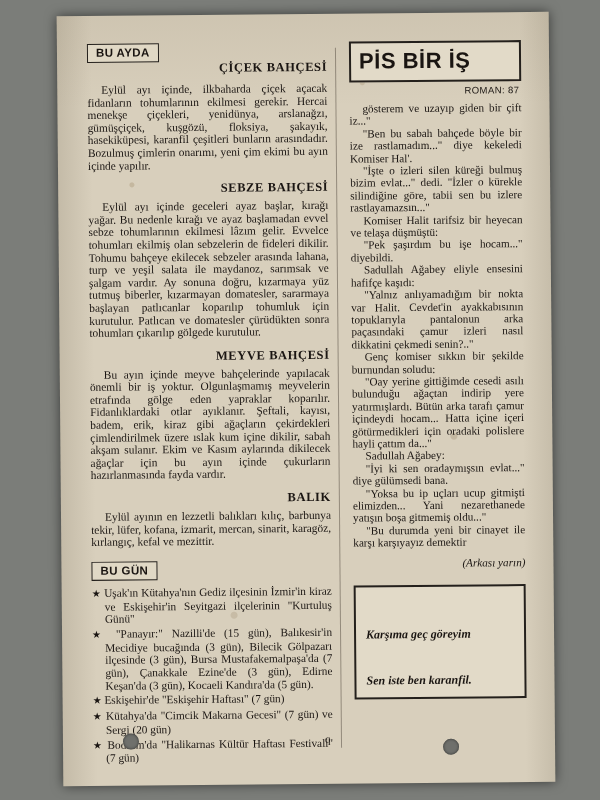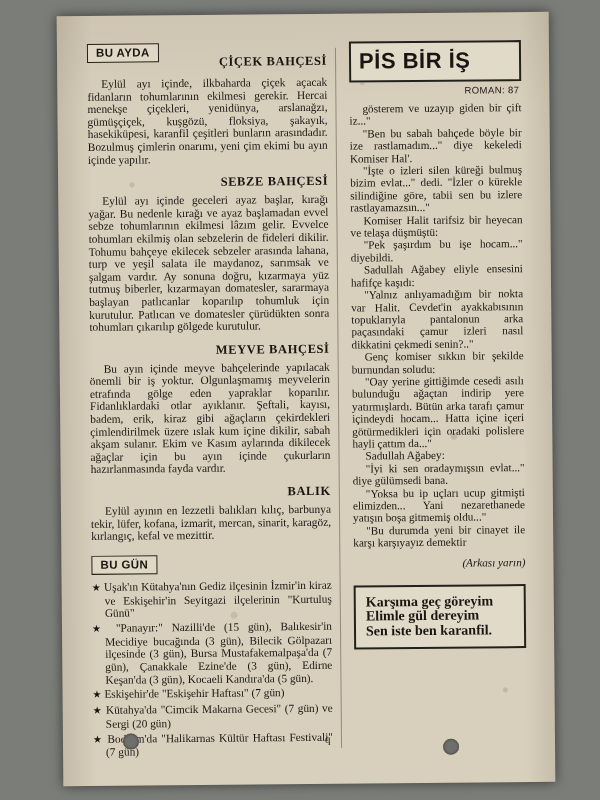--- a/index.html
+++ b/index.html
@@ -51,21 +51,21 @@
   }
   .sec-title{
     font-family:"Liberation Serif", serif;
     font-weight:bold;
     font-size:12.5px;
     letter-spacing:.6px;
     text-align:right;
     margin:10px 0 3px 0;
   }
   .firstrow{display:flex;align-items:flex-start;justify-content:space-between;}
-  .firstrow .sec-title{margin-top:12px;}
+  .firstrow .sec-title{margin-top:18px;}
   p.body{
     margin:4px 0 0 0;
     font-size:11.4px;
     line-height:12.6px;
     text-align:justify;
     text-indent:14px;
     hyphens:auto;
   }
   .masthead{
     font-family:"Liberation Sans", sans-serif;
@@ -108,23 +108,25 @@
   }
   .star{font-size:10px;}
   .niyet-wrap{margin-top:16px;}
   .niyet-box{
     border:2px solid #24201c;
     padding:8px 6px 9px 10px;
     margin-top:5px;
     background:#e2dac8;
   }
   .niyet-box div{
-    font-weight:bold;
-    font-size:14px;
+    font-style:italic;
+    font-weight:bold;
+    font-size:12px;
     line-height:14.5px;
+    margin-top:32px;
   }
   .punch{
     position:absolute;
     width:16px;height:16px;border-radius:50%;
     background:#6f706c;
     box-shadow:inset 0 0 3px rgba(0,0,0,.6);
   }
   .stray{
     position:absolute;
     font-size:11px;
@@ -185,21 +187,20 @@
     <p class="story">Sadullah Ağabey:</p>
     <p class="story">"İyi ki sen oradaymışsın evlat..." diye gülümsedi bana.</p>
     <p class="story">"Yoksa bu ip uçları ucup gitmişti elimizden... Yani nezarethanede yatışın boşa gitmemiş oldu..."</p>
     <p class="story">"Bu durumda yeni bir cinayet ile karşı karşıyayız demektir</p>
 
     <div class="signoff">(Arkası yarın)</div>
 
     <div class="niyet-wrap">
       <div class="niyet-box">
         <div>Karşıma geç göreyim</div>
-        <div>Elimle gül dereyim</div>
         <div>Sen iste ben karanfil.</div>
       </div>
     </div>
   </div>
 
   <div class="punch" style="left:60px;top:718px;"></div>
   <div class="punch" style="left:380px;top:726px;"></div>
 </div>
 
 </body></html>

